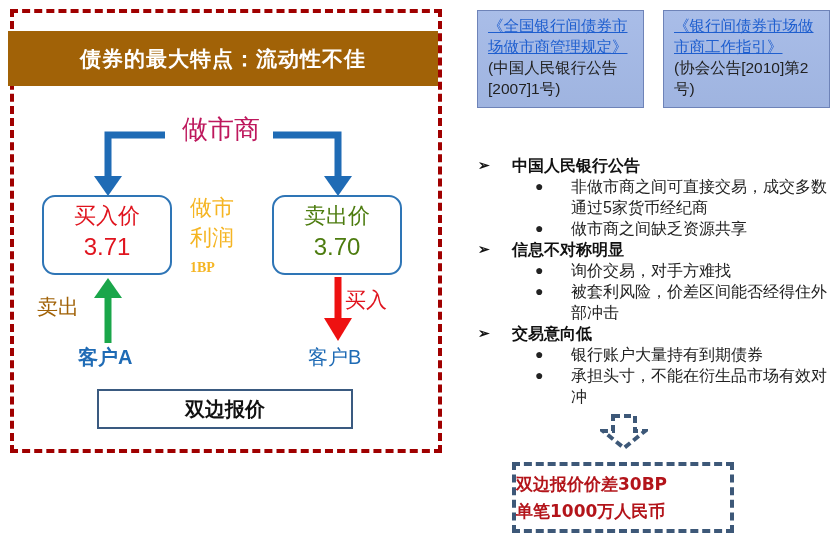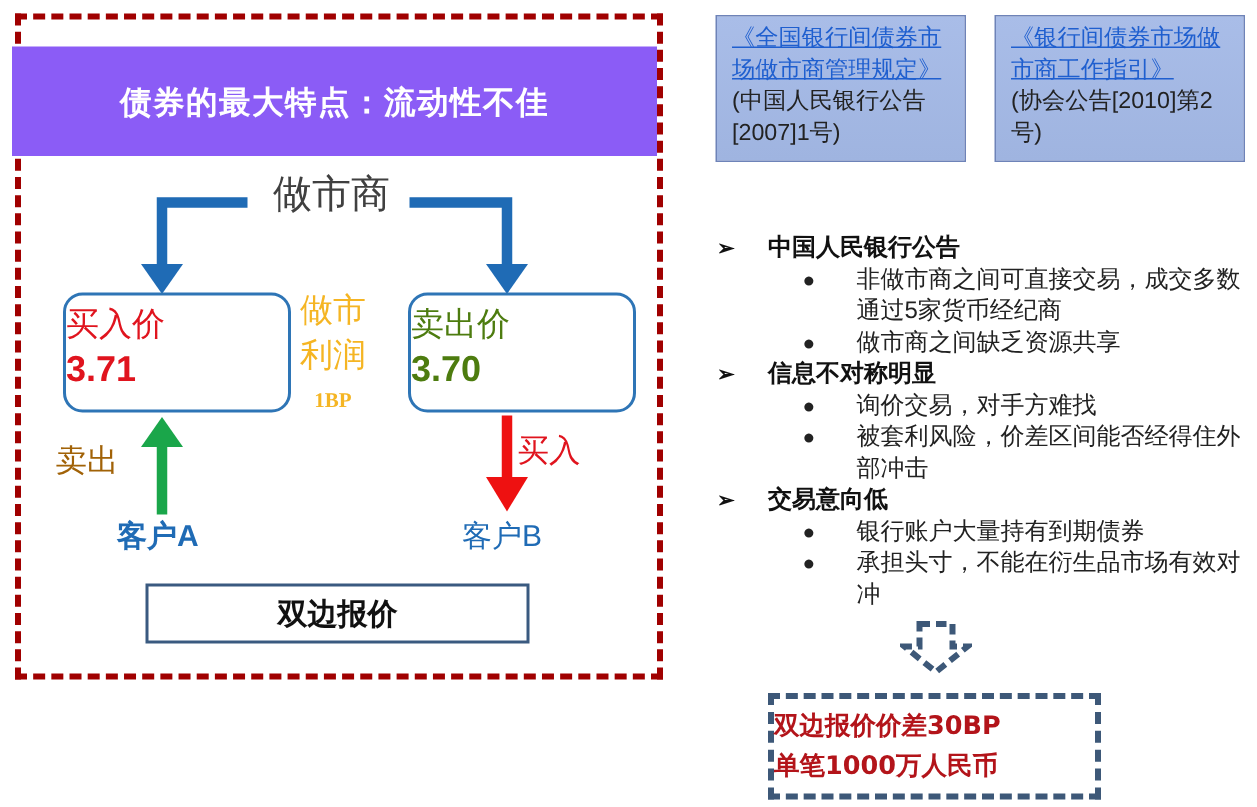--- a/index.html
+++ b/index.html
@@ -9,44 +9,44 @@
     font-family: "DejaVu Sans", "Liberation Sans", sans-serif;
   }
   .abs { position: absolute; }
 
   
   #left-frame {
     left: 10px; top: 9px; width: 424px; height: 436px;
     border: 4px dashed #a00000; box-sizing: content-box;
   }
   #banner {
-    left: 8px; top: 31px; width: 430px; height: 73px;
-    background: #8b5cf6;
+    left: 8px; top: 31px; width: 430px; height: 55px;
+    background: #a16207;
     color: #ffffff; font-weight: bold; font-size: 21px;
     display: flex; align-items: center; justify-content: center;
     letter-spacing: 1px;
   }
   .serif { font-family: "DejaVu Serif", "Liberation Serif", serif; }
   #maker-label {
     left: 170px; top: 112px; width: 102px; text-align: center;
-    color: #404040; font-size: 26px;
+    color: #be185d; font-size: 26px;
   }
   .price-box {
-    width: 152px; height: 80px;
+    width: 130px; height: 80px;
     border: 2px solid #2e75b6; border-radius: 13px; background: #fff;
-    text-align: left; box-sizing: border-box;
+    text-align: center; box-sizing: border-box;
   }
   .price-box .lbl { font-size: 22px; margin-top: 4px; }
-  .price-box .val { font-size: 24px; font-weight: bold; margin-top: 2px; font-family: "Liberation Sans", sans-serif; }
+  .price-box .val { font-size: 24px; font-weight: normal; margin-top: 2px; font-family: "Liberation Sans", sans-serif; }
   #buy-box { left: 42px; top: 195px; }
   #buy-box .lbl, #buy-box .val { color: #e0141e; }
   #sell-box { left: 272px; top: 195px; }
   #sell-box .lbl, #sell-box .val { color: #4d7c0f; }
   #profit {
-    left: 190px; top: 193px; width: 64px; text-align: center;
+    left: 190px; top: 193px; width: 64px; 
     color: #f5b523; font-size: 22px; line-height: 30px;
   }
   #profit .bp { font-weight: bold; font-family: Liberation Serif, serif; font-size: 14px; }
   #sell-label { left: 37px; top: 293px; color: #a16207; font-size: 21px; }
   #buy-label { left: 345px; top: 286px; color: #e0141e; font-size: 21px; }
   .client { color: #1f6bb5; font-size: 20px; font-family: "Liberation Sans", sans-serif; }
   #client-a { left: 78px; top: 344px; font-weight: bold; }
   #client-b { left: 308px; top: 344px; }
   #quote-box {
     left: 97px; top: 389px; width: 256px; height: 40px;

